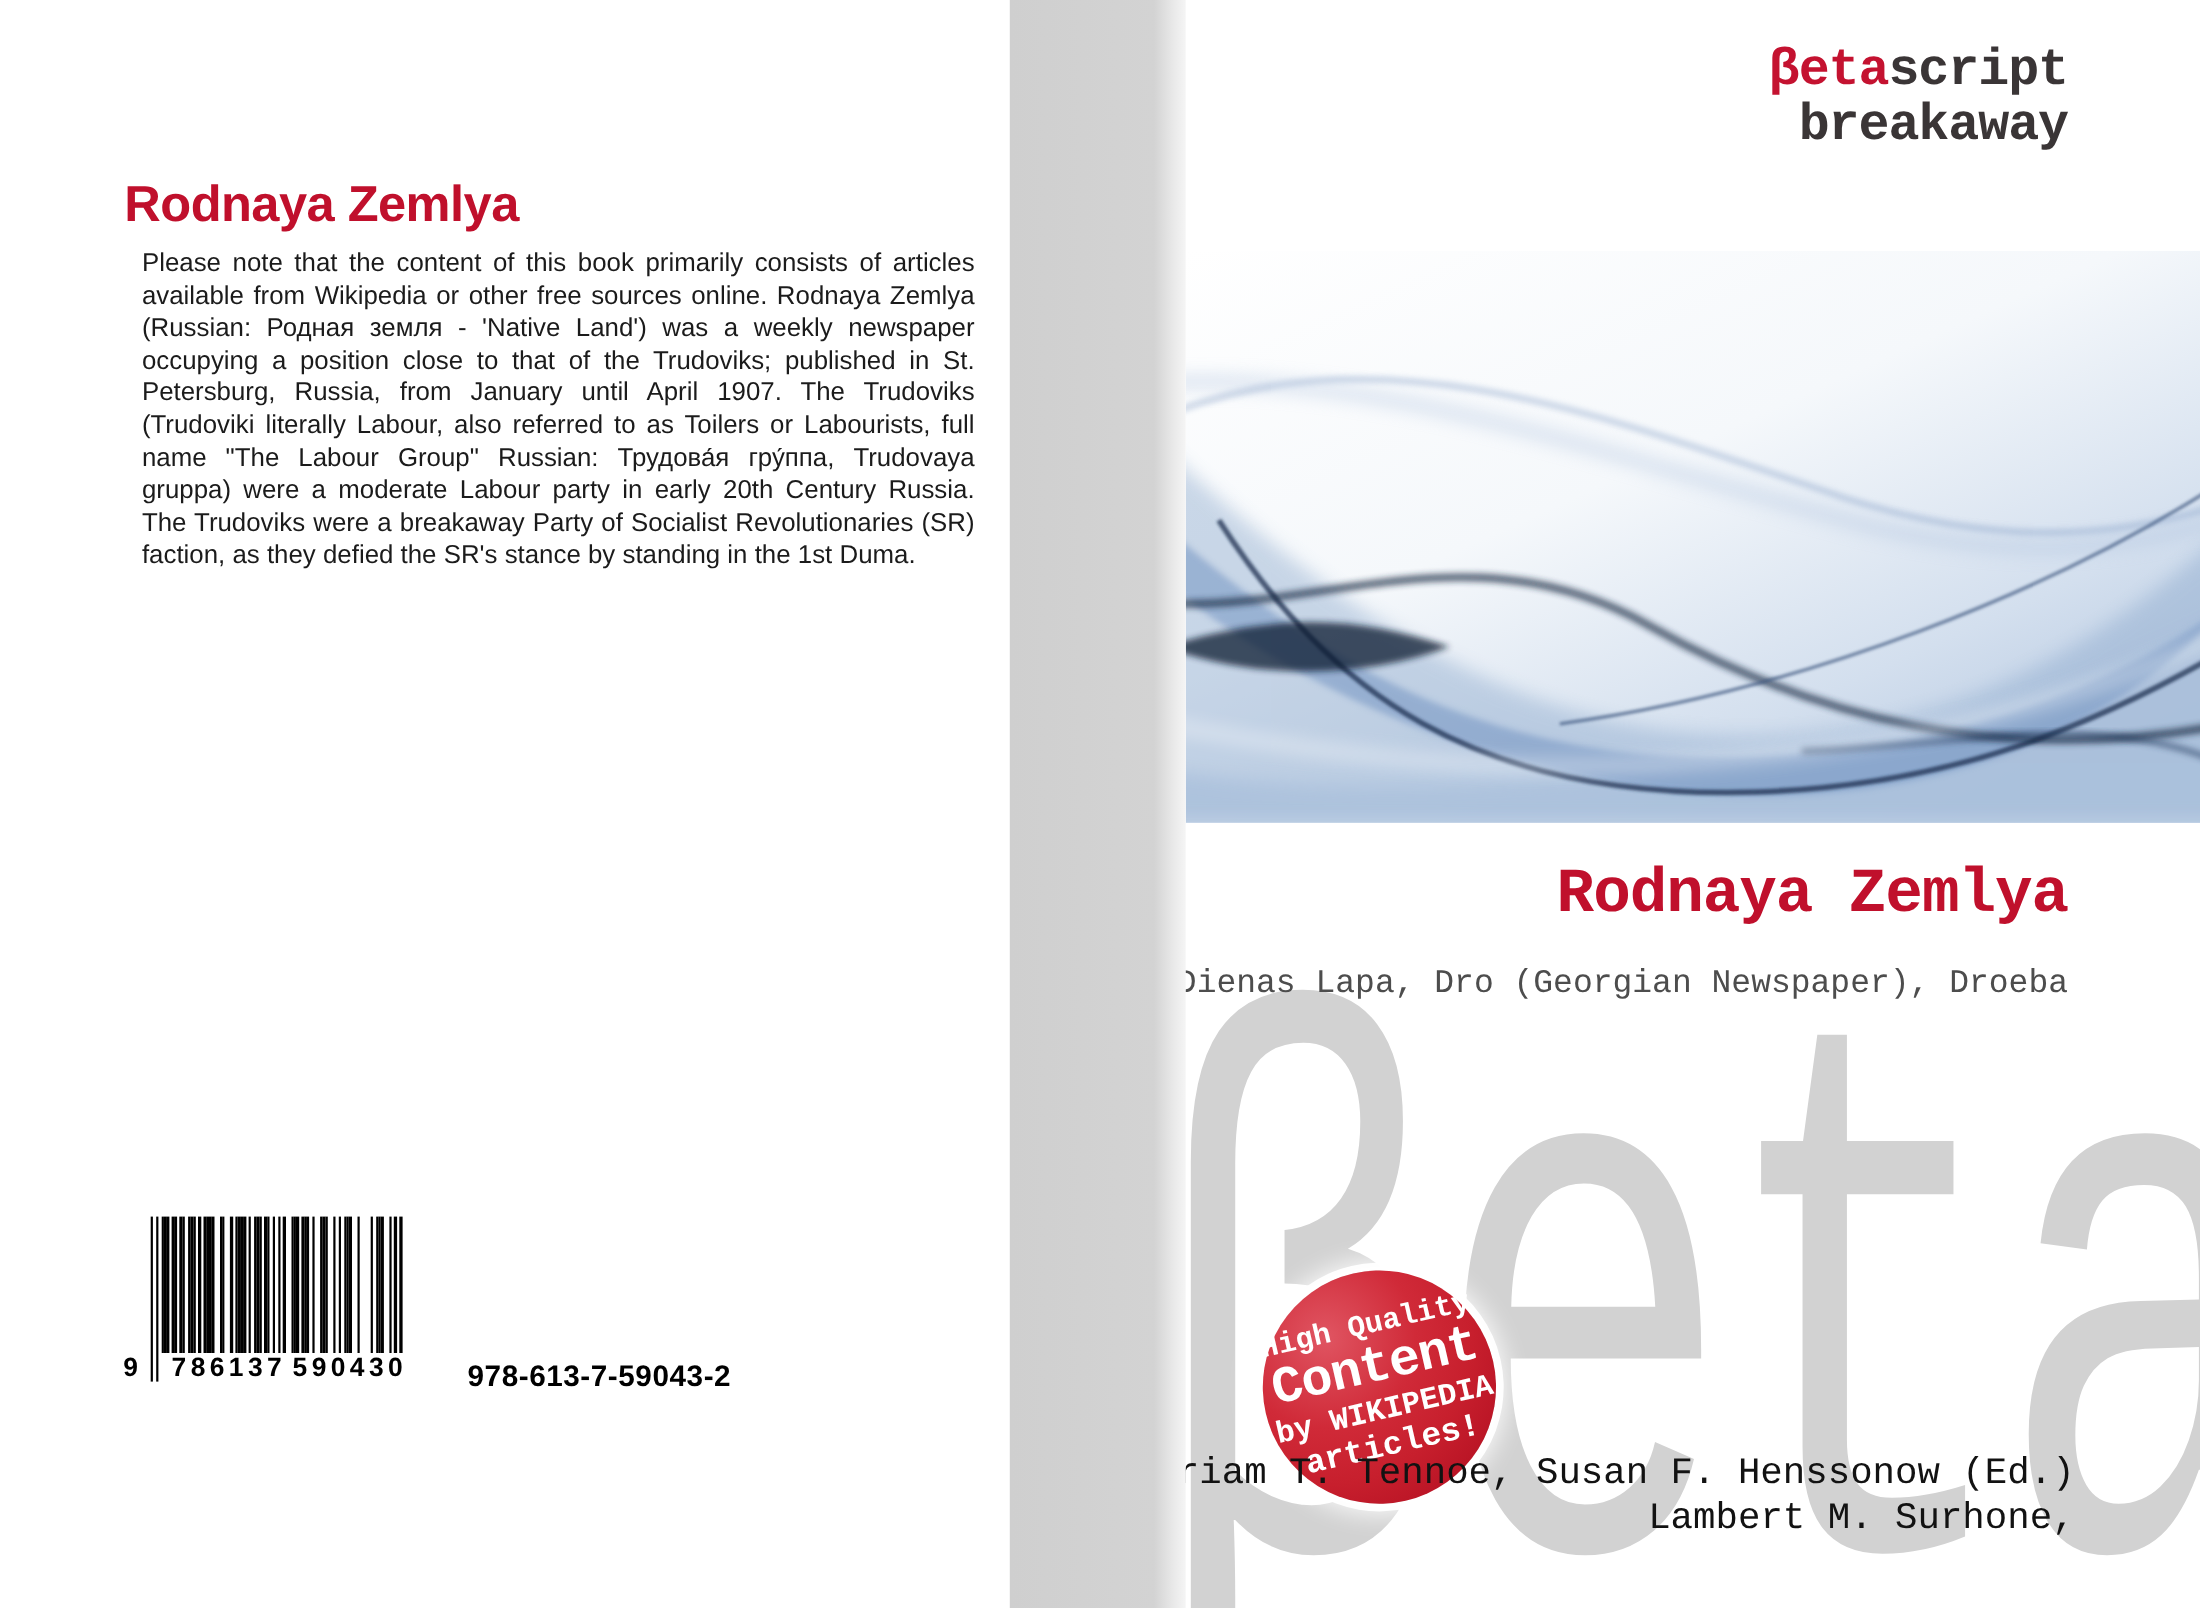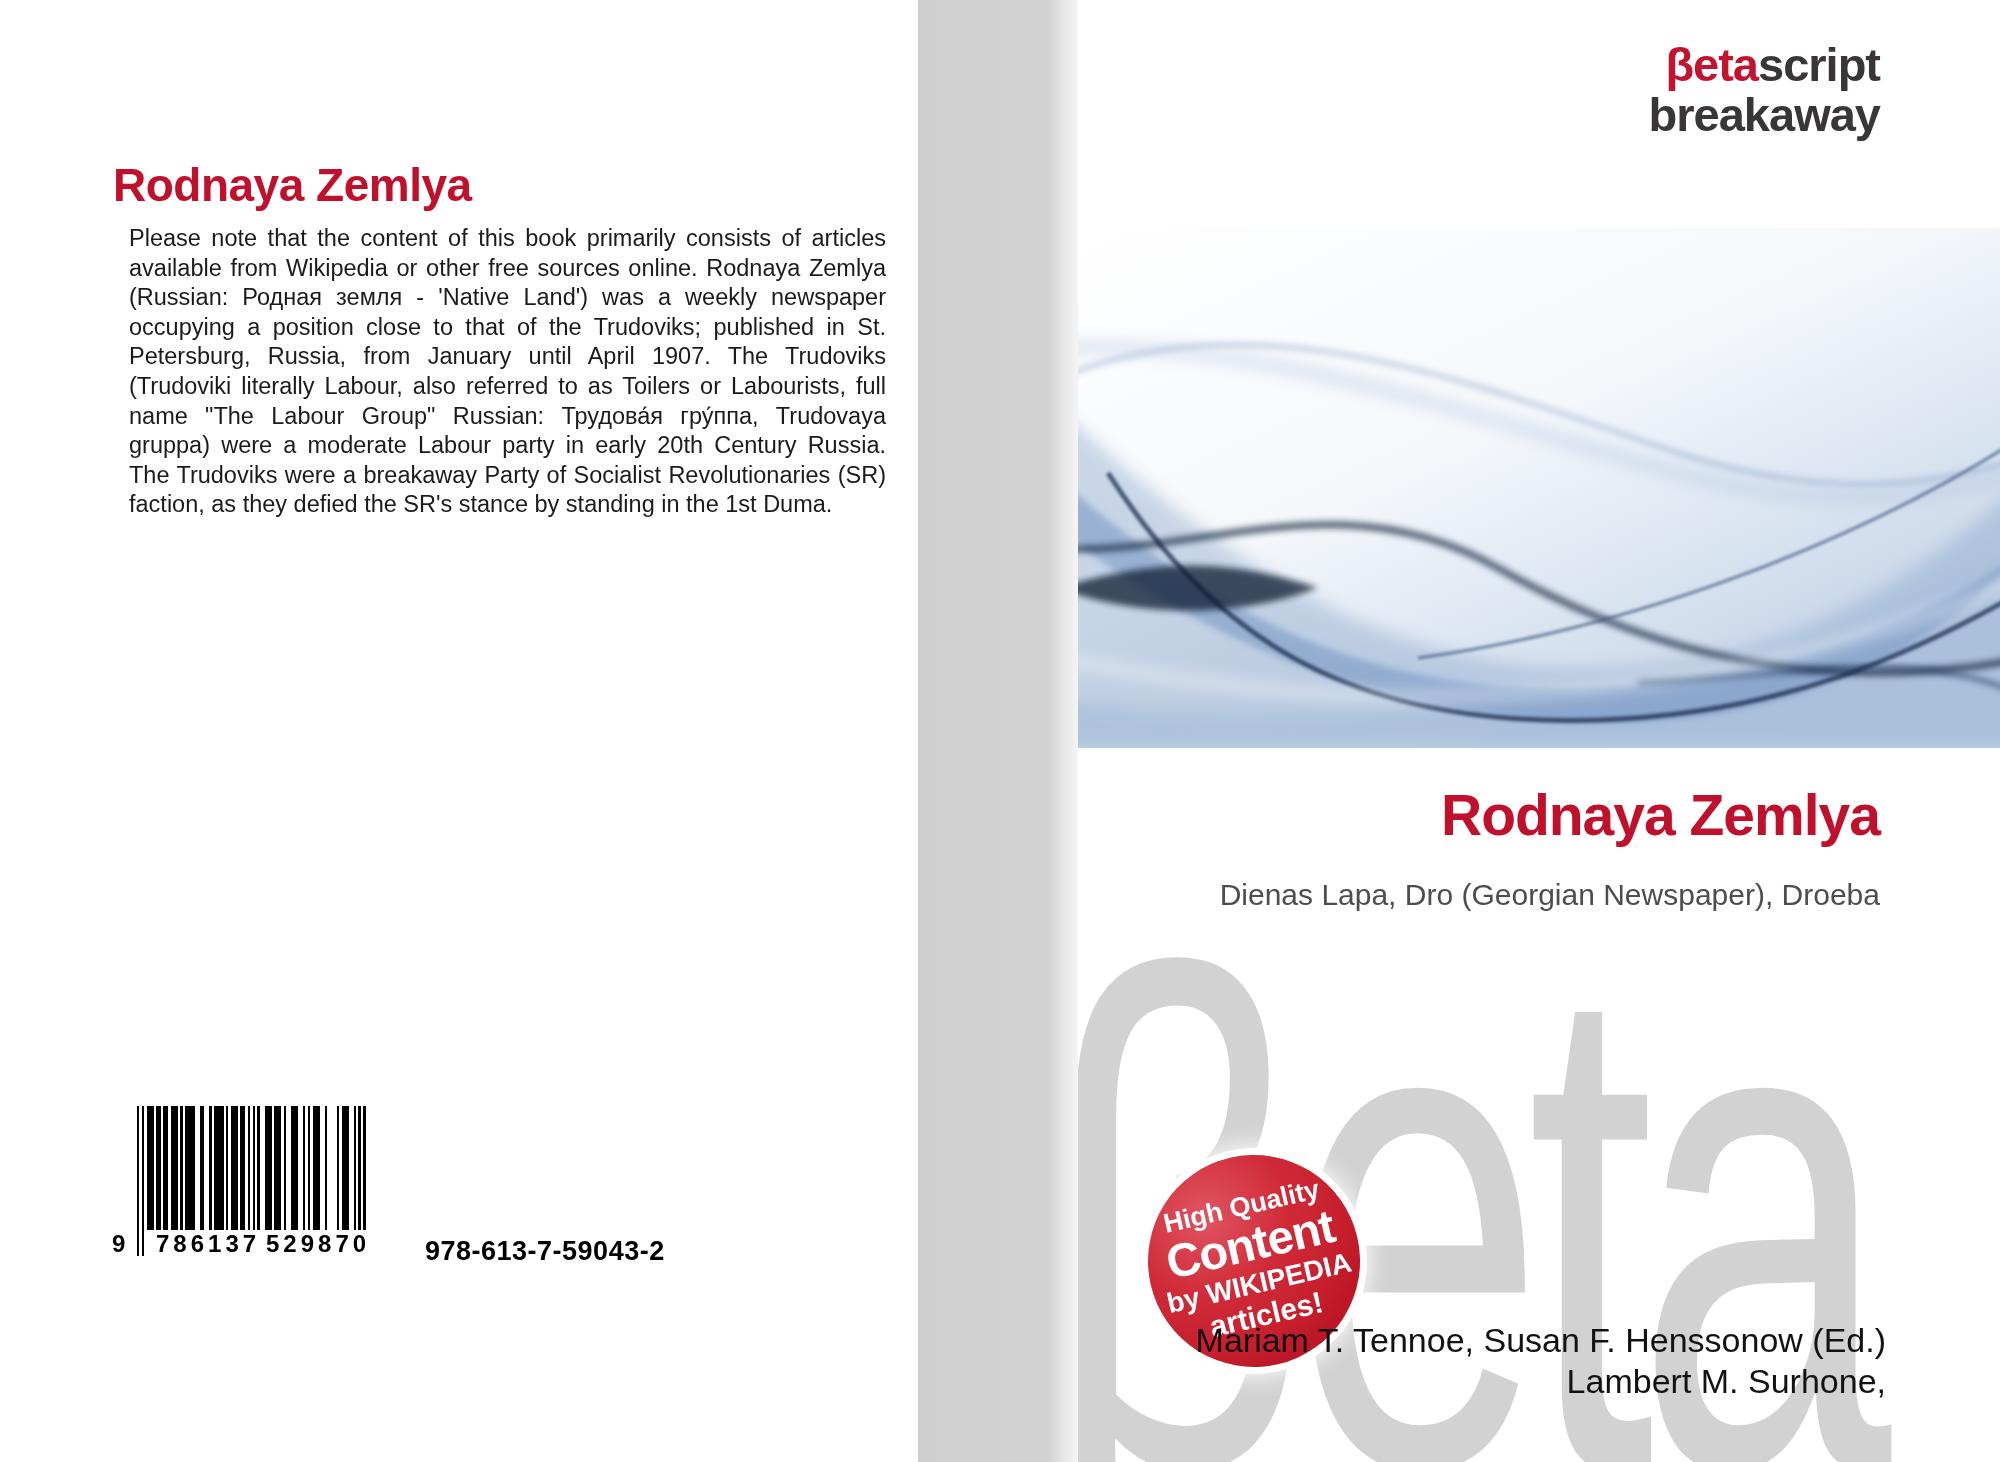--- a/index.html
+++ b/index.html
@@ -34,21 +34,21 @@
   .isbn{
     position:absolute;left:425px;top:1236px;font-size:27px;font-weight:bold;color:#000;
     letter-spacing:0.5px;
   }
   
   .spine{
     position:absolute;left:918px;top:0;width:160px;height:1462px;
     background:linear-gradient(90deg,#cfcfcf 0%,var(--spine-gray,#d3d3d3) 82%,#e9e9e9 93%,#f5f5f5 100%);
   }
   
-  .front{position:absolute;left:1078px;top:0;width:922px;height:1462px;background:#ffffff;overflow:hidden;}
+  .front{position:absolute;left:1078px;top:0;width:922px;height:1462px;background:#ffffff;overflow:hidden;font-family:Liberation Mono, monospace;}
   .logo{position:absolute;top:40px;right:120px;text-align:right;line-height:50px;
     font-size:47px;font-weight:600;letter-spacing:-1px;z-index:5;}
   .logo .red{color:var(--logo-red,#c41230);}
   .logo .dark{color:#3a3536;}
   
   .waves{position:absolute;left:0;top:228px;width:922px;height:520px;z-index:1;}
   .waves svg{display:block;width:100%;height:100%;}
   .ftitle{
     position:absolute;right:120px;top:782px;margin:0;z-index:4;
     font-size:57px;font-weight:bold;letter-spacing:-1px;
@@ -184,21 +184,21 @@
           <div class="u"></div>
           <div class="u b"></div>
           <div class="u"></div>
           <div class="u b g"></div>
           <div class="u g"></div>
           <div class="u b g"></div>
         </div>
       <div class="bc-digits">
         <span class="bc-d1">9</span>
         <span class="bc-d2">786137</span>
-        <span class="bc-d3">529870</span>
+        <span class="bc-d3">590430</span>
       </div>
     </div>
     <div class="isbn">978-613-7-59043-2</div>
   </section>
 
   <section class="spine"></section>
 
   <section class="front">
 
     <div class="logo">

